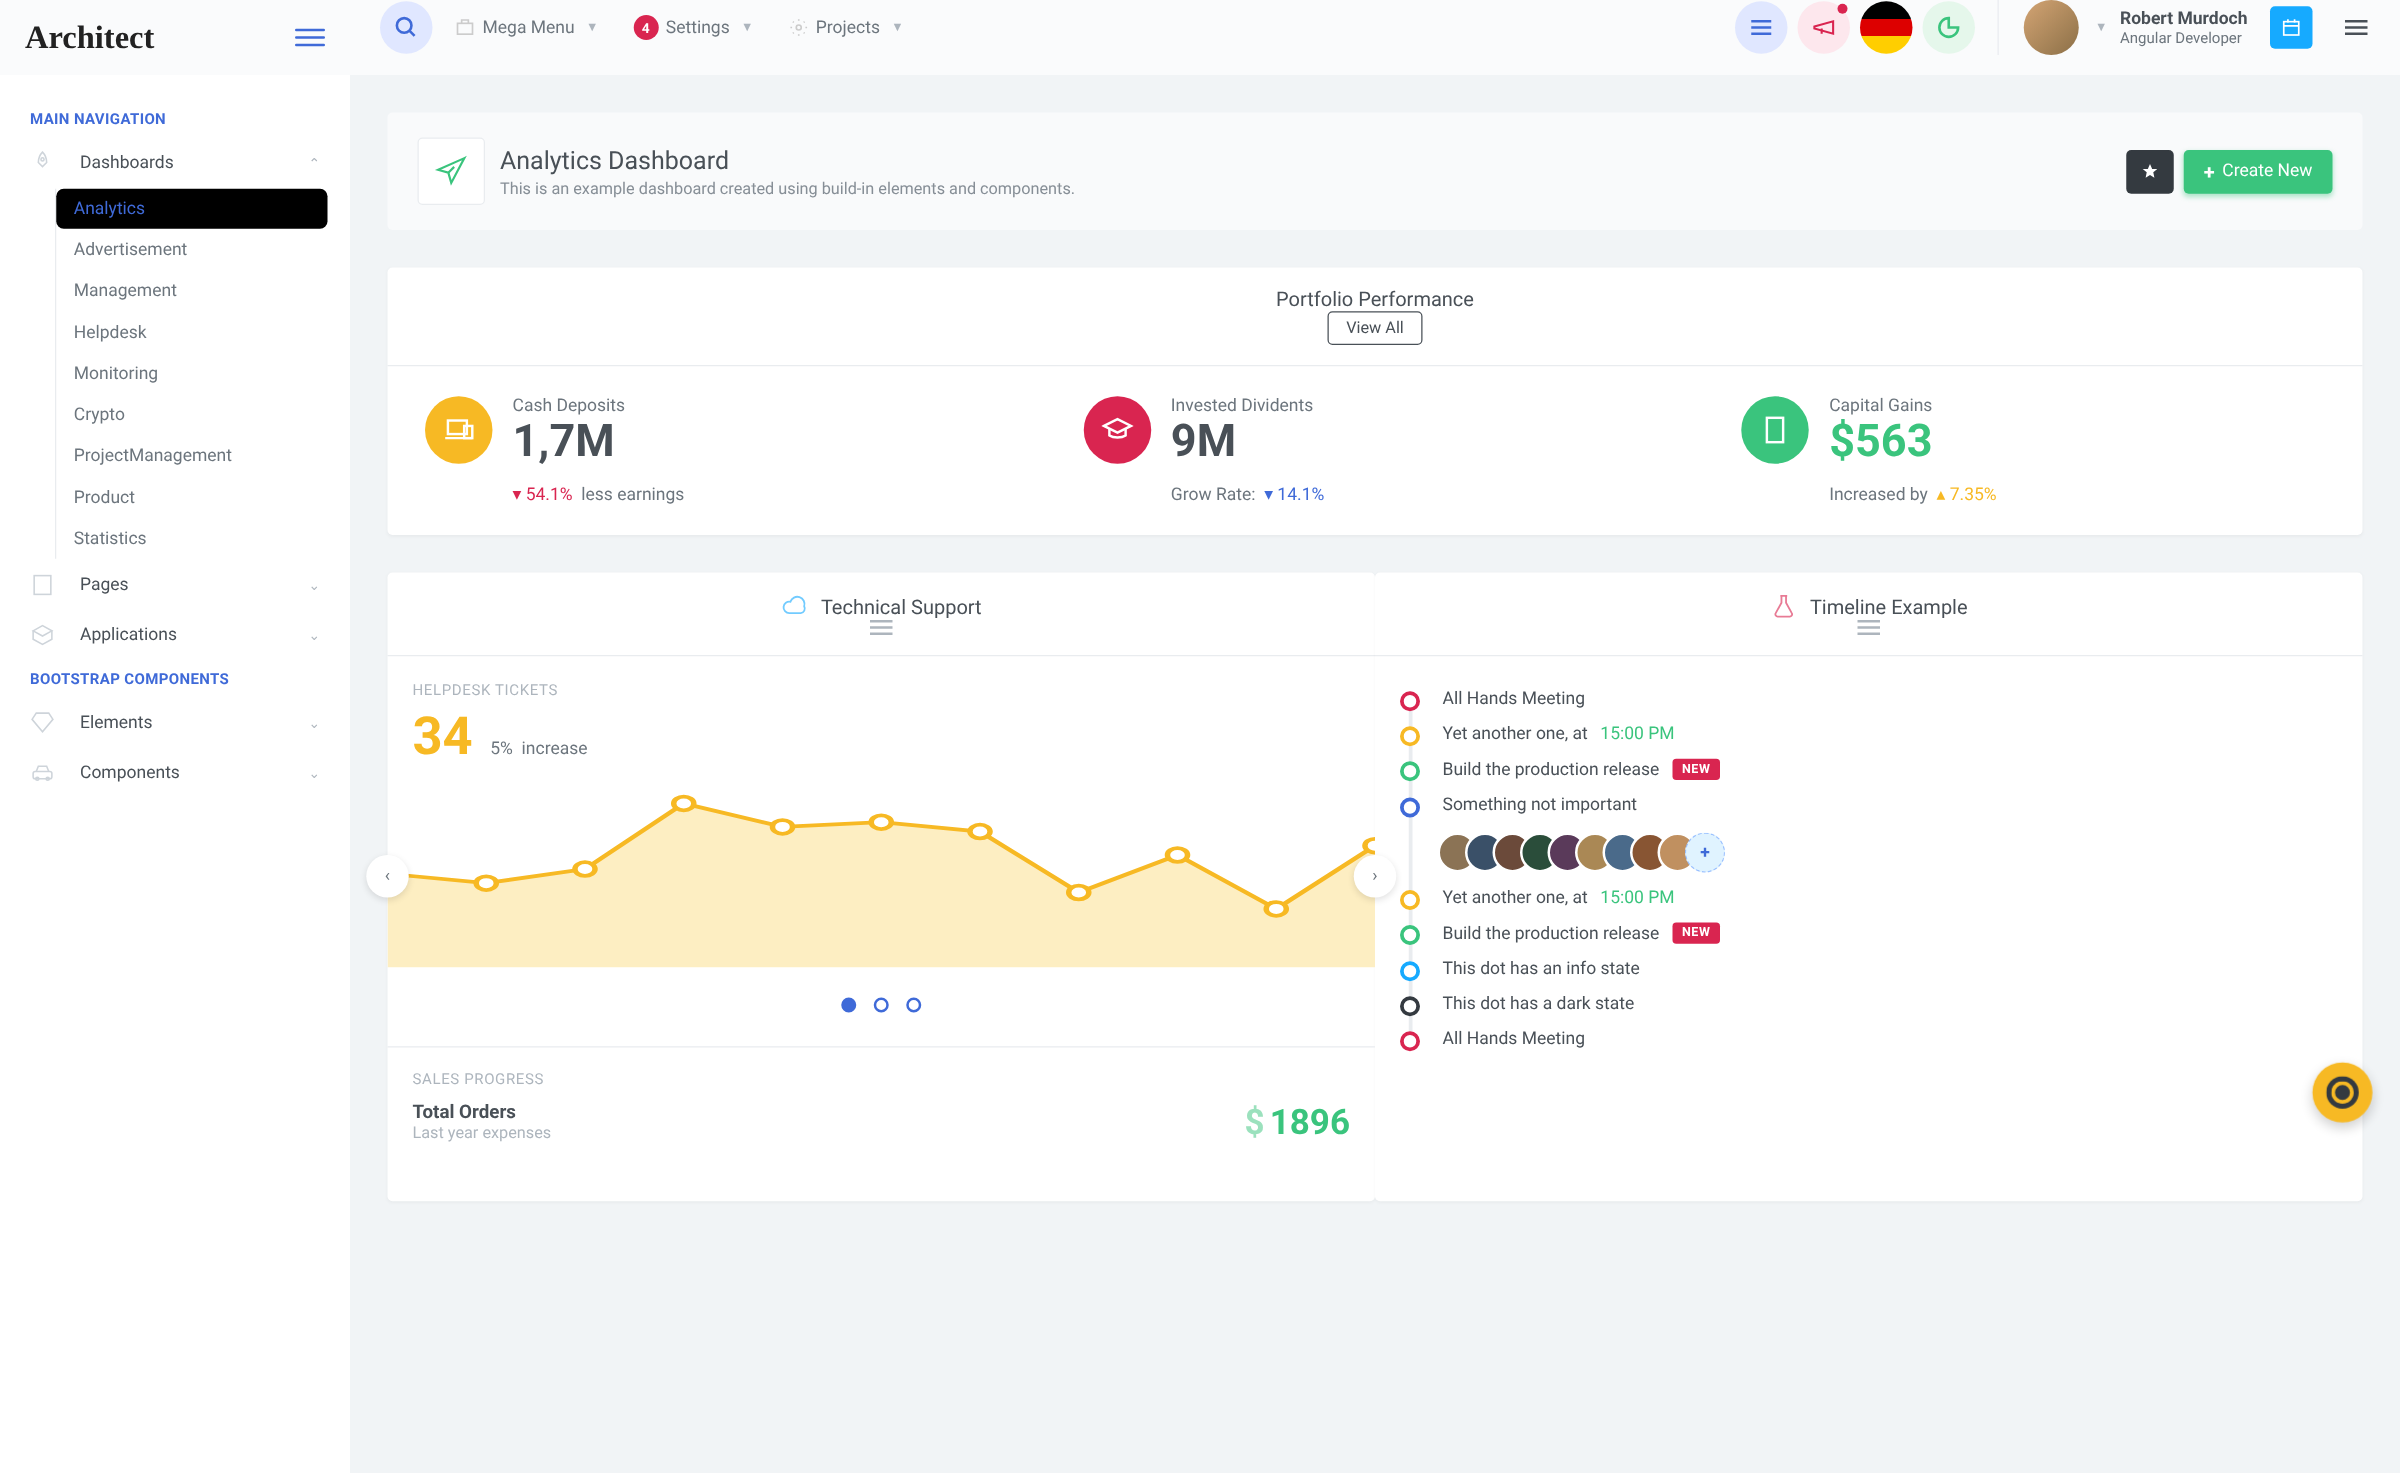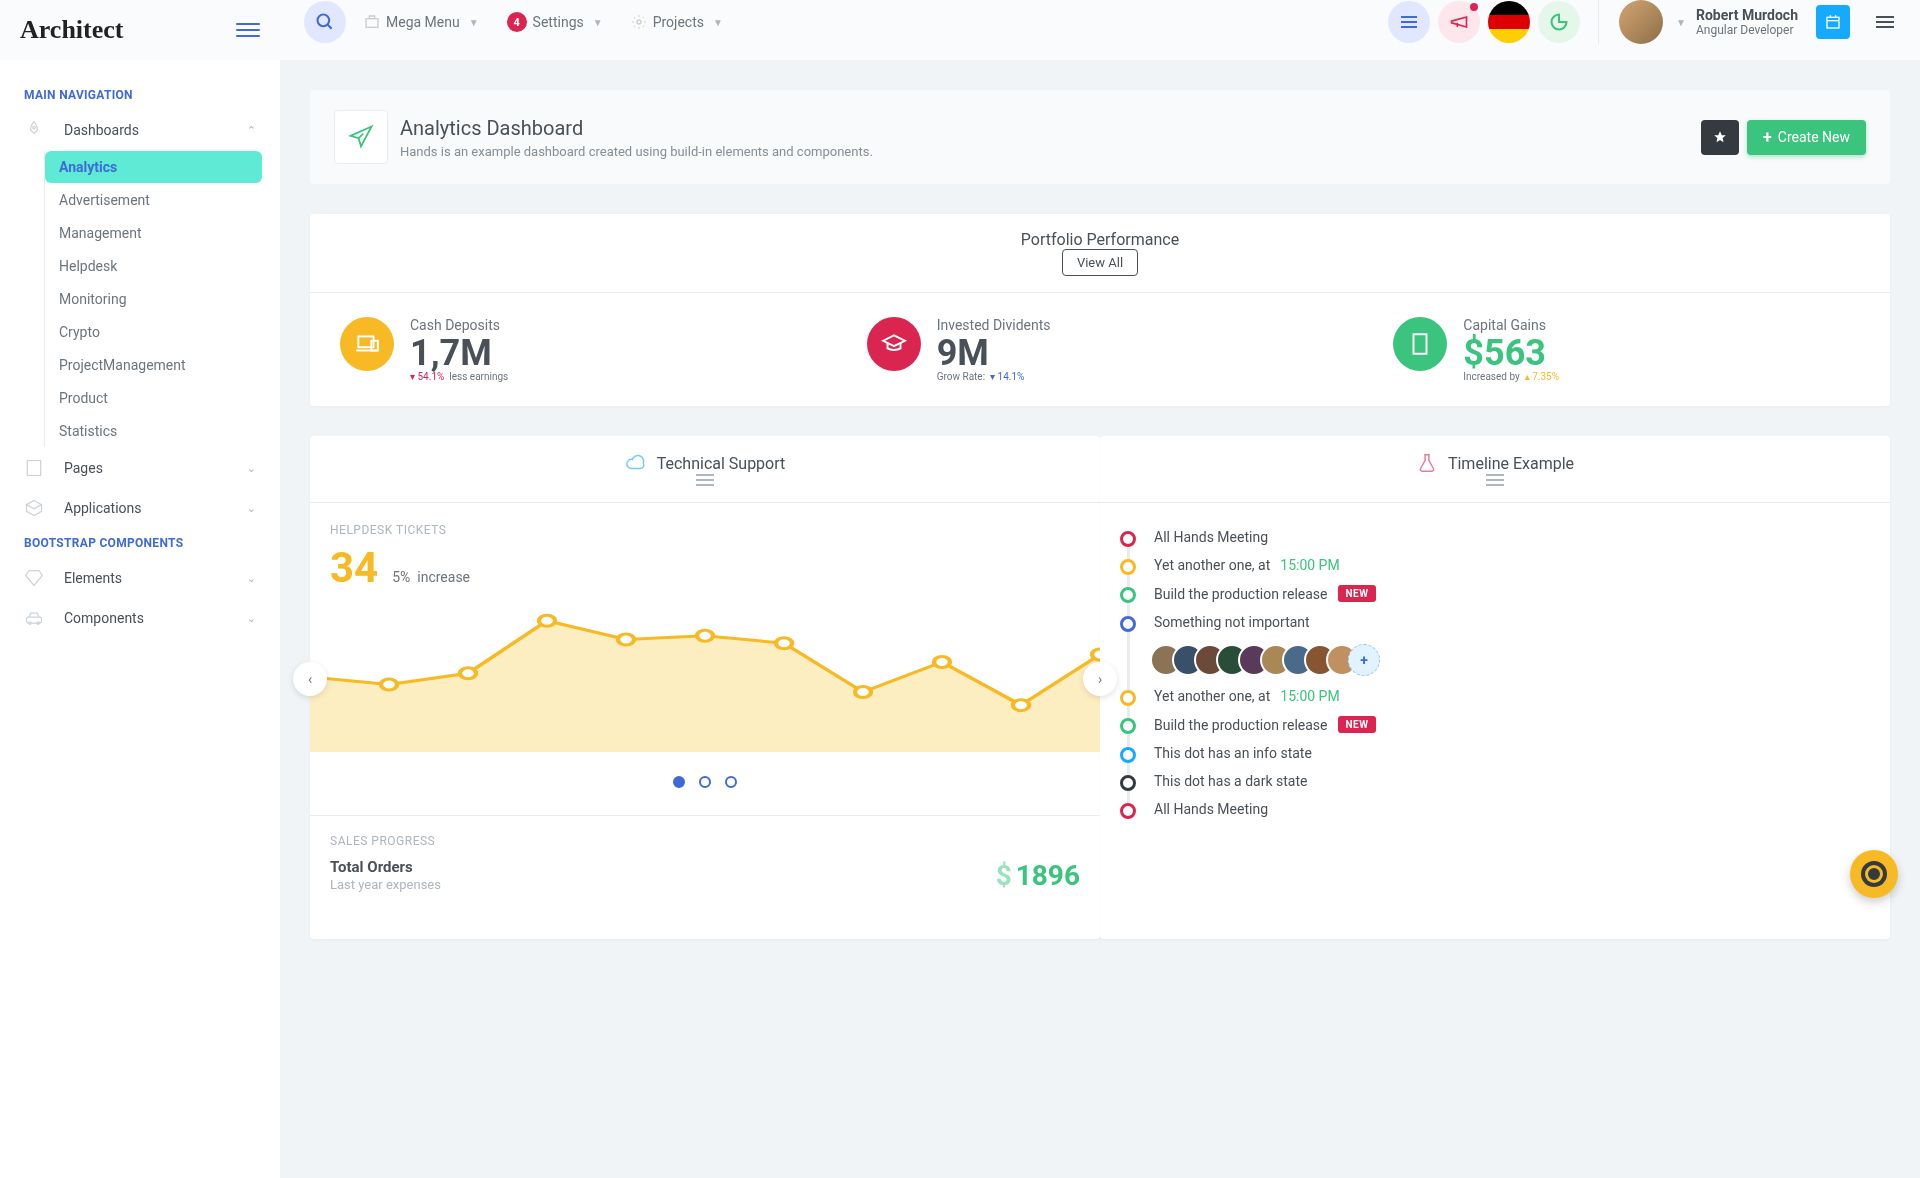--- a/index.html
+++ b/index.html
@@ -30,21 +30,21 @@
 .dot-red { position:absolute; top:2px; right:2px; width:8px; height:8px; border-radius:50%; background:#d92550; }
 
 
 .sidebar { position:fixed; top:60px; left:0; bottom:0; width:280px; background:#fff; overflow-y:auto; padding:20px 12px; }
 .side-heading { font-size:12px; font-weight:700; color:#3f6ad8; text-transform:uppercase; padding:8px 12px; letter-spacing:0.3px;}
 .side-item { display:flex; align-items:center; gap:16px; padding:10px 12px; color:#495057; cursor:pointer; border-radius:4px; }
 .side-item .icon { width:24px; color:#ced4da; }
 .side-item .chev { margin-left:auto; color:#adb5bd; font-size:11px;}
 .side-sub { margin-left:32px; border-left:1px solid #e9ecef; padding-left:0; }
 .side-sub-item { padding:8px 14px; color:#6c757d; cursor:pointer; border-radius:6px; margin:1px 6px 1px 0;}
-.side-sub-item.active { background:#5eead4; color:#3f6ad8; font-weight:700; }
+.side-sub-item.active { background:#000000; color:#3f6ad8; font-weight:400; }
 
 
 .main { margin-left:280px; margin-top:60px; padding:30px; flex:1; }
 .page-title { background:#f9fafb; border-radius:4px; padding:20px 24px; display:flex; align-items:center; gap:12px; margin-bottom:30px; }
 .page-title-icon { width:54px; height:54px; background:#fff; border:1px solid #e9ecef; border-radius:4px; display:flex; align-items:center; justify-content:center; }
 .page-title h2 { font-size:20px; font-weight:400; color:#495057; margin-bottom:4px;}
 .page-title p { font-size:13px; color:#868e96; }
 .page-actions { margin-left:auto; display:flex; gap:8px; }
 .btn { padding:8px 16px; border-radius:4px; border:none; cursor:pointer; font-size:14px; display:inline-flex; align-items:center; gap:6px;}
 .btn-dark { background:#343a40; color:#fff; padding:8px 12px;}
@@ -57,21 +57,21 @@
 
 .metrics { display:flex; padding:24px 0; }
 .metric { flex:1; display:flex; align-items:flex-start; gap:16px; padding:0 30px;}
 .metric-icon { width:54px; height:54px; border-radius:50%; display:flex; align-items:center; justify-content:center; flex-shrink:0;}
 .mi-yellow { background:#f7b924; color:#fff;}
 .mi-red { background:#d92550; color:#fff;}
 .mi-green { background:#3ac47d; color:#fff;}
 .metric-body .label { font-size:14px; color:#6c757d; margin-bottom:2px;}
 .metric-body .value { font-size:36px; font-weight:700; color:#495057; line-height:1;}
 .metric-body .value.green { color:#3ac47d; }
-.metric-body .sub { font-size:10px; color:#6c757d; margin-top:0;}
+.metric-body .sub { font-size:14px; color:#6c757d; margin-top:16px;}
 .sub .pct-red { color:#d92550; }
 .sub .pct-blue { color:#3f6ad8; }
 .sub .pct-yellow { color:#f7b924; }
 .card-footer { border-top:1px solid #e9ecef; padding:20px; text-align:center;}
 .btn-primary { background:#3f6ad8; color:#fff; padding:10px 28px; border-radius:30px; font-size:15px; box-shadow:0 4px 10px rgba(63,106,216,.4);}
 
 .row2 { display:flex; }
 .row2 .card { flex:1; }
 .card-body { padding:20px; }
 .hd-label { font-size:12px; color:#adb5bd; text-transform:uppercase; letter-spacing:.5px;}
@@ -277,21 +277,21 @@
 
   <div class="page-title">
     <div class="page-title-icon">
       <svg width="28" height="28" viewBox="0 0 24 24" fill="none" stroke="#3ac47d" stroke-width="1.5">
           <path d="M21 3L3 11l7 2 2 7 9-17z"></path>
           <path d="M10 13l4-4"></path>
         </svg>
     </div>
     <div>
       <h2>Analytics Dashboard</h2>
-      <p>Hands is an example dashboard created using build-in elements and components.</p>
+      <p>This is an example dashboard created using build-in elements and components.</p>
     </div>
     <div class="page-actions">
       <button class="btn btn-dark">
         <svg width="14" height="14" viewBox="0 0 24 24" fill="#fff">
             <path d="M12 2l3 7h7l-5.5 4.5L18 21l-6-4-6 4 1.5-7.5L2 9h7z"></path>
           </svg>
       </button>
       <button class="btn btn-success">
         <span style="font-size:16px;font-weight:700">+</span>
         <span>Create New</span>

